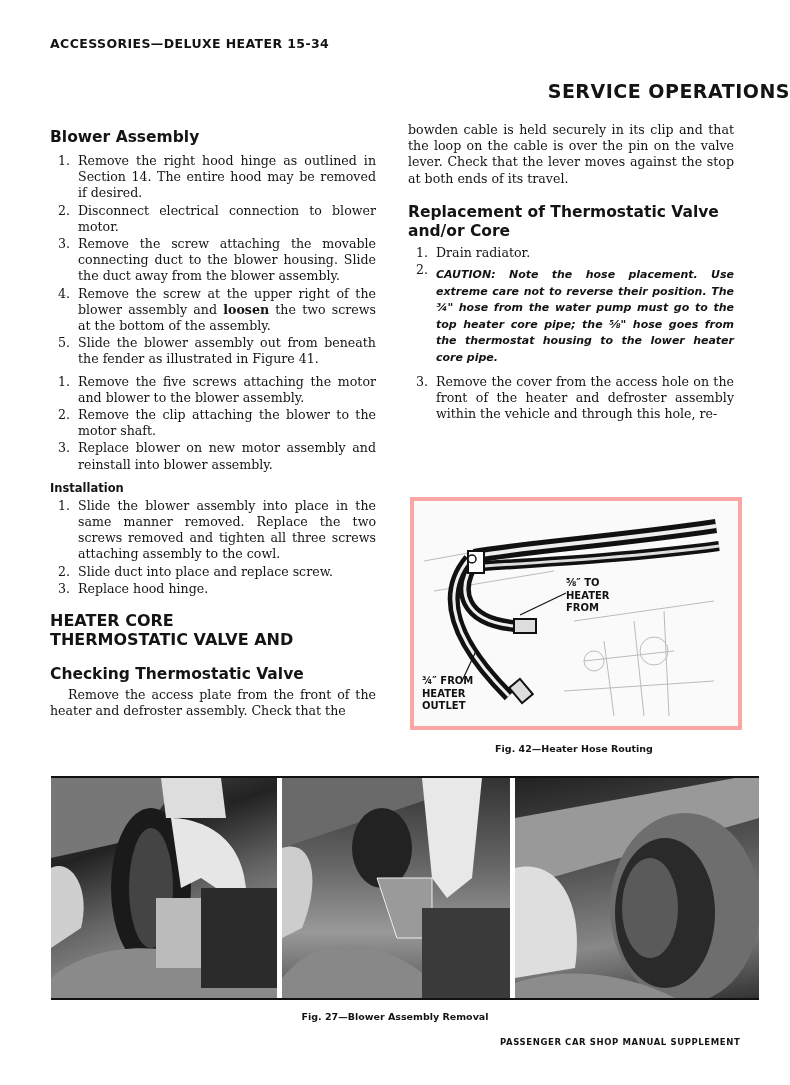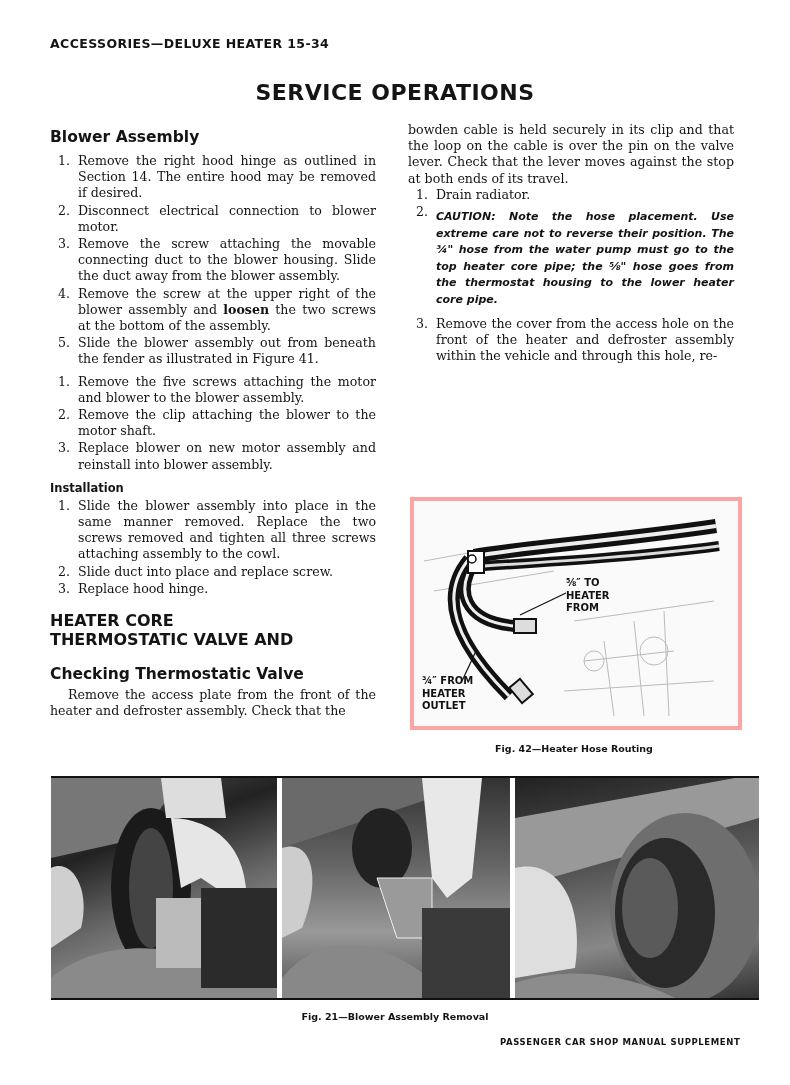--- a/index.html
+++ b/index.html
@@ -1,19 +1,19 @@
 <!DOCTYPE html>
 <html><head>
 <meta charset="utf-8">
 <style>
   html, body { margin:0; padding:0; background:#ffffff; }
   body { width:790px; height:1085px; position:relative; overflow:hidden; color:#141414; font-family:"DejaVu Serif", serif; }
   .abs { position:absolute; }
   .running-head { left:50px; top:36px; font-family:"DejaVu Sans", sans-serif; font-weight:bold; font-size:12.5px; letter-spacing:0.4px; }
-  .page-title { left:0; width:790px; top:80px; text-align:center; font-family:"DejaVu Sans", sans-serif; font-weight:bold; font-size:22px; letter-spacing:0.5px; }
+  .page-title { left:0; width:790px; top:80px; text-align:right; font-family:"DejaVu Sans", sans-serif; font-weight:bold; font-size:19px; letter-spacing:0.5px; }
   .col { position:absolute; }
   .col-left { left:50px; top:128px; width:326px; }
   .col-right { left:408px; top:122px; width:326px; }
   h2.sec { font-family:"DejaVu Sans", sans-serif; font-weight:bold; font-size:15.5px; margin:0 0 6px 0; line-height:19px; }
   h3.sub { font-family:"DejaVu Sans", sans-serif; font-weight:bold; font-size:11.5px; margin:0 0 2px 0; line-height:15px; }
   h2.major { font-family:"DejaVu Sans", sans-serif; font-weight:bold; font-size:16px; margin:0; line-height:19px; }
   ol.steps { list-style:none; margin:0 0 6px 0; padding:0; }
   ol.steps li { position:relative; padding-left:28px; font-size:12.6px; line-height:16.2px; margin-bottom:1px; text-align:justify; }
   ol.steps li .num { position:absolute; left:8px; top:0; }
   p.body { font-size:12.6px; line-height:16.2px; margin:0; text-align:justify; }
@@ -60,20 +60,21 @@
     <h2 class="major">HEATER CORE</h2>
     <h2 class="major">THERMOSTATIC VALVE AND</h2>
   </div>
   <h2 class="sec" style="margin-top:16px;margin-bottom:3px">Checking Thermostatic Valve</h2>
   <p class="body indent">Remove the access plate from the front of the heater and defroster assembly. Check that the</p>
 </div>
 
 <div class="col col-right">
   <p class="body">bowden cable is held securely in its clip and that the loop on the cable is over the pin on the valve lever. Check that the lever moves against the stop at both ends of its travel.</p>
 
+  <h2 class="sec" style="margin-top:16px;margin-bottom:4px">Replacement of Thermostatic Valve and/or Core</h2>
   <ol class="steps" style="margin-bottom:0">
     <li><span class="num">1.</span><span>Drain radiator.</span></li>
     <li><span class="num">2.</span></li>
   </ol>
   <div class="caution">CAUTION: Note the hose placement. Use extreme care not to reverse their position. The ¾" hose from the water pump must go to the top heater core pipe; the ⅝" hose goes from the thermostat housing to the lower heater core pipe.</div>
   <ol class="steps">
     <li><span class="num">3.</span><span>Remove the cover from the access hole on the front of the heater and defroster assembly within the vehicle and through this hole, re-</span></li>
   </ol>
 </div>
 
@@ -148,15 +149,15 @@
     <svg width="244" height="220">
       <path d="M0 40 L220 0 L244 0 L244 40 L0 110 Z" fill="#999"></path>
       <ellipse cx="170" cy="130" rx="75" ry="95" fill="#6e6e6e"></ellipse>
       <ellipse cx="150" cy="135" rx="50" ry="75" fill="#2a2a2a"></ellipse>
       <ellipse cx="135" cy="130" rx="28" ry="50" fill="#5a5a5a"></ellipse>
       <path d="M0 90 C40 80,70 120,60 190 L0 200 Z" fill="#dedede"></path>
       <path d="M0 205 C60 185,120 200,160 220 L0 220 Z" fill="#8c8c8c"></path>
     </svg>
   </div>
 </div>
-<div class="abs fig-cap" style="left:0;width:790px;top:1011px;text-align:center">Fig. 21—Blower Assembly Removal</div>
+<div class="abs fig-cap" style="left:0;width:790px;top:1011px;text-align:center">Fig. 27—Blower Assembly Removal</div>
 
 <div class="abs footer">PASSENGER CAR SHOP MANUAL SUPPLEMENT</div>
 
 </body></html>

